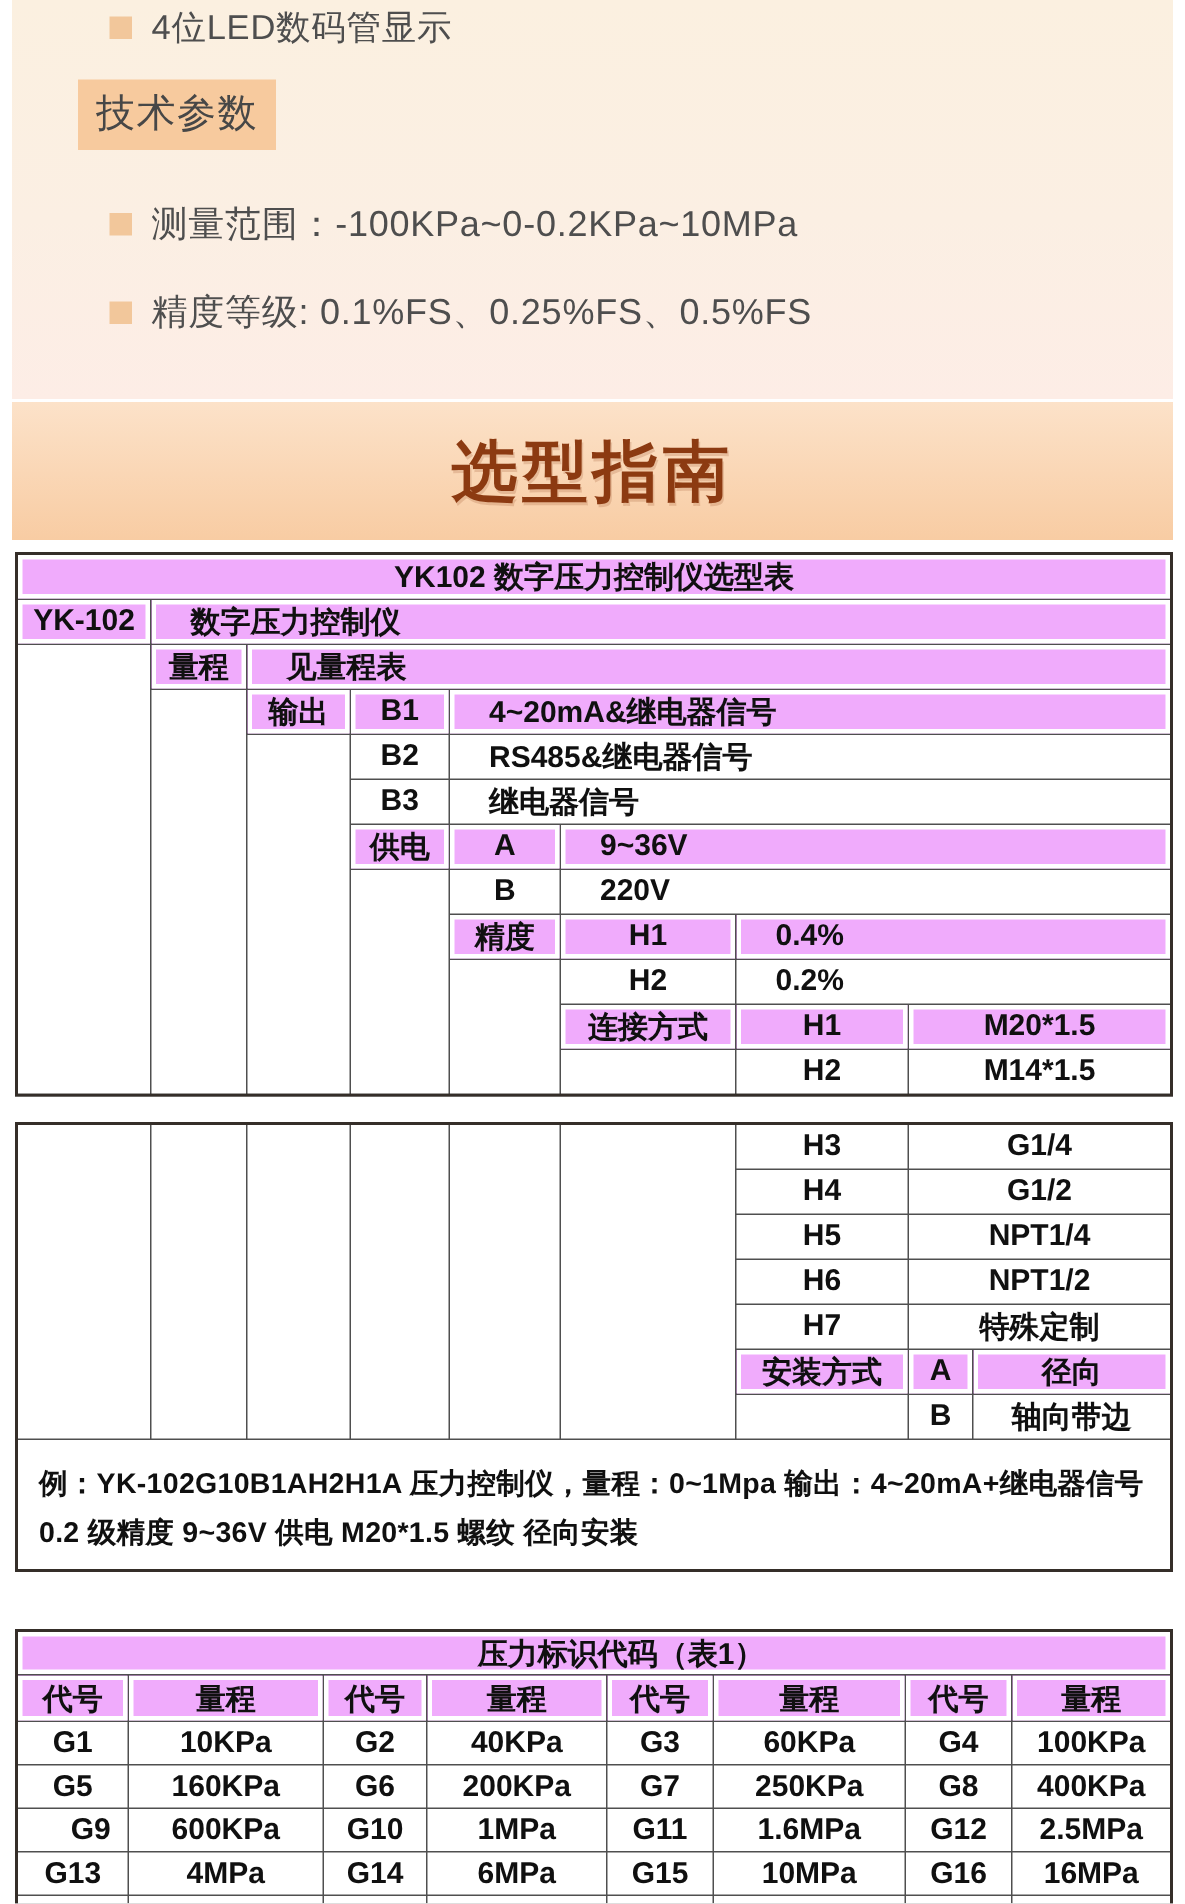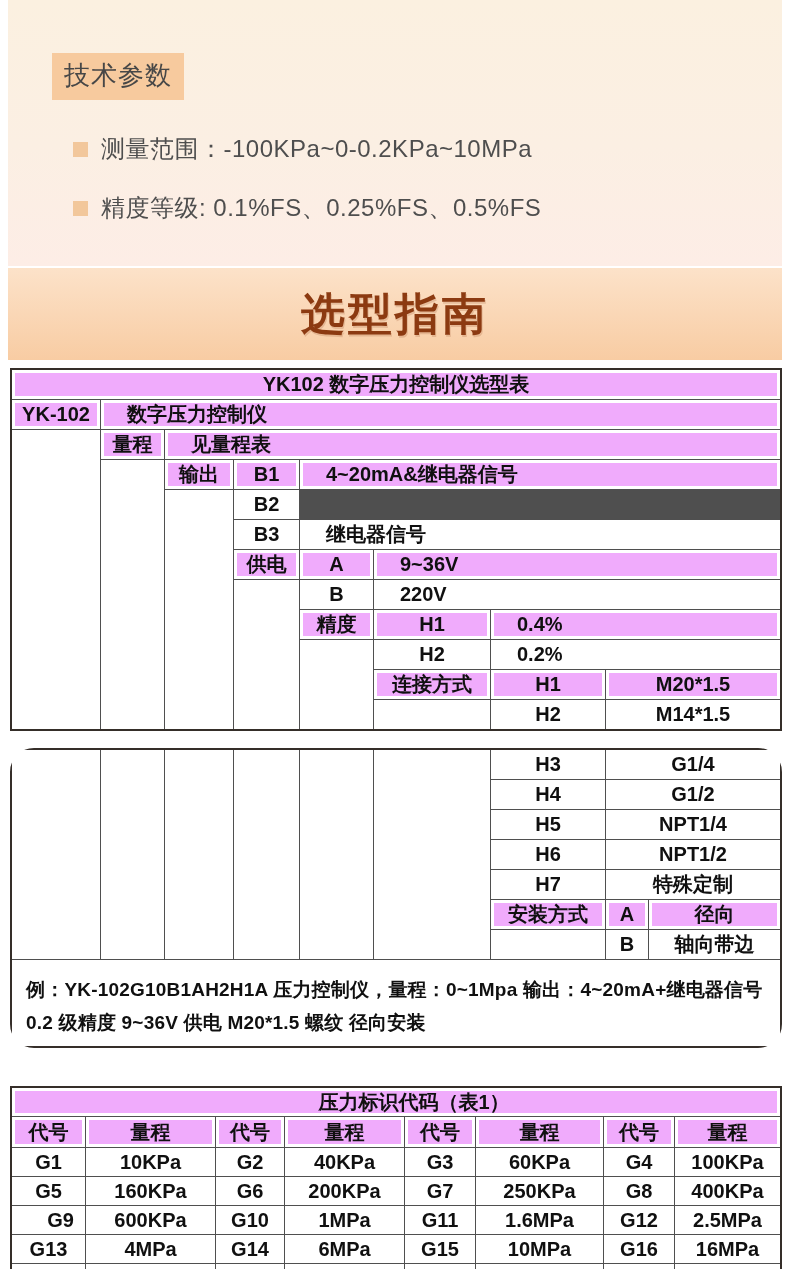--- a/index.html
+++ b/index.html
@@ -43,37 +43,41 @@
   .oc{ background:#f0abfc; box-shadow:inset 0 0 0 3px #fff; }
   .left{ justify-content:flex-start; padding-left:26px; }
   .empty{ background:#fff; }
   
   .t1{ top:368px; height:363px;
        grid-template-columns:88px 63px 68px 65px 73px 116px 114px 174px;
        grid-template-rows:repeat(12,1fr); }
   
   .t2{ top:748px; height:300px;
        grid-template-columns:88px 63px 68px 65px 73px 116px 114px 42px 131px;
-       grid-template-rows:repeat(7,29px) 1fr;border-radius:24px; }
+       grid-template-rows:repeat(7,29px) 1fr; }
   .example-cell{
     grid-column:1/10; background:#fff; font-size:19px; font-weight:bold; color:#101010;
     display:block; padding:13px 16px 0 14px; line-height:33px; white-space:normal;
     letter-spacing:.2px;
   }
   
   .t3{ top:1086px; height:200px;
        grid-template-columns:73px 129px 68px 119px 70px 127px 70px 105px;
        grid-template-rows:28px 30px 28px 28px 28px 28px 14px; }
 </style>
 </head>
 <body>
 
 <div class="page">
 
   <div class="top-section">
+    <div class="bullet-row" style="top:3px; left:65px;">
+      <span class="bullet-sq"></span>
+      <span class="bullet-text">4位LED数码管显示</span>
+    </div>
 
     <div class="tech-heading">技术参数</div>
 
     <div class="bullet-row" style="top:133px; left:65px;">
       <span class="bullet-sq"></span>
       <span class="spec-text">测量范围：-100KPa~0-0.2KPa~10MPa</span>
     </div>
 
     <div class="bullet-row" style="top:192px; left:65px;">
       <span class="bullet-sq"></span>
@@ -95,20 +99,21 @@
     <div class="cell oc" style="grid-column:2; grid-row:3;">量程</div>
     <div class="cell oc left" style="grid-column:3/9; grid-row:3;">见量程表</div>
 
     <div class="cell empty" style="grid-column:2; grid-row:4/13;"></div>
     <div class="cell oc" style="grid-column:3; grid-row:4;">输出</div>
     <div class="cell oc" style="grid-column:4; grid-row:4;">B1</div>
     <div class="cell oc left" style="grid-column:5/9; grid-row:4;">4~20mA&amp;继电器信号</div>
 
     <div class="cell empty" style="grid-column:3; grid-row:5/13;"></div>
     <div class="cell" style="grid-column:4; grid-row:5;text-align:center;">B2</div>
+    <div class="cell left" style="grid-column:5/9; grid-row:5;">RS485&amp;继电器信号</div>
 
     <div class="cell" style="grid-column:4; grid-row:6;">B3</div>
     <div class="cell left" style="grid-column:5/9; grid-row:6;">继电器信号</div>
 
     <div class="cell oc" style="grid-column:4; grid-row:7;">供电</div>
     <div class="cell oc" style="grid-column:5; grid-row:7;">A</div>
     <div class="cell oc left" style="grid-column:6/9; grid-row:7;">9~36V</div>
 
     <div class="cell empty" style="grid-column:4; grid-row:8/13;"></div>
     <div class="cell" style="grid-column:5; grid-row:8;">B</div>

